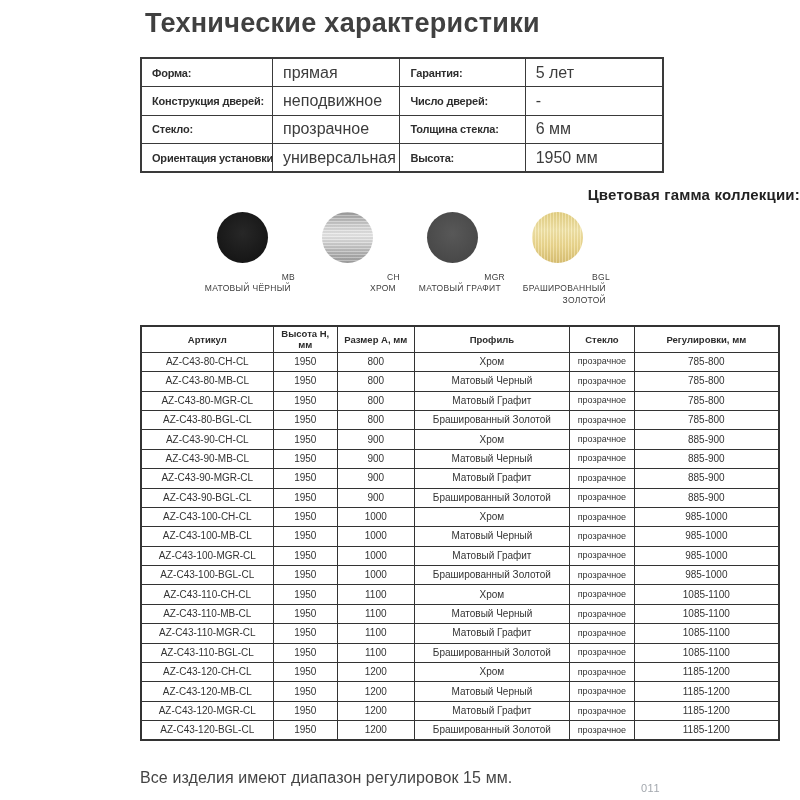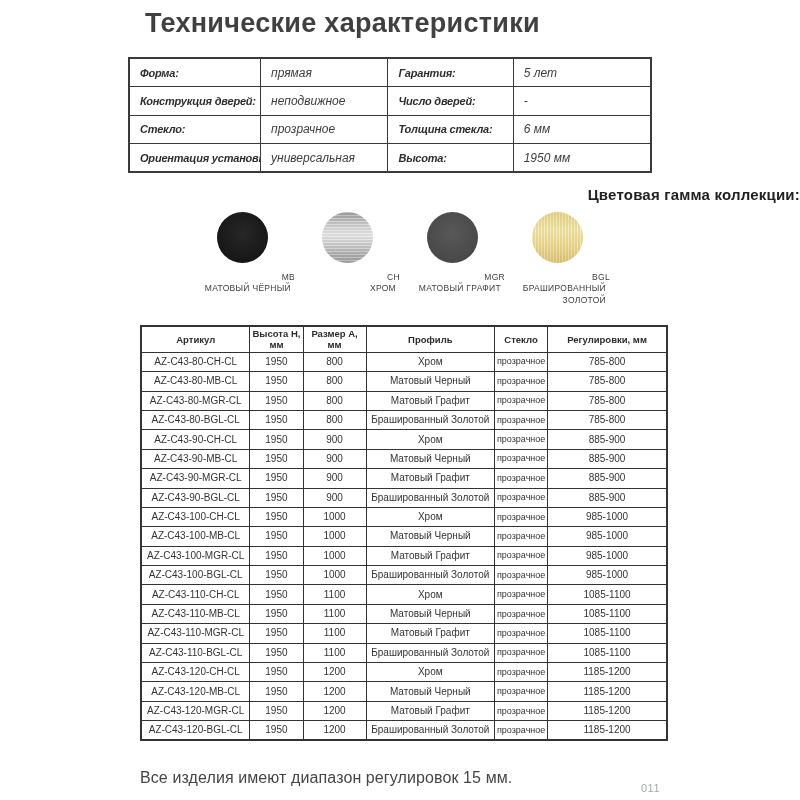--- a/index.html
+++ b/index.html
@@ -17,32 +17,31 @@
     left: 145px; top: 8px;
     font-size: 27px;
     font-weight: 700;
     letter-spacing: 0.3px;
     color: #404040;
   }
 
   
   table.spec-table {
     position: absolute;
-    left: 128px; top: 57px;
+    left: 140px; top: 57px;
     width: 524px;
     border-collapse: collapse;
     border: 2px solid #3a3a3a;
     table-layout: fixed;
-    font-style: italic;
   }
   table.spec-table td {
     border: 1px solid #3a3a3a;
     height: 28.5px;
     padding: 0 10px;
-    font-size: 12px;
+    font-size: 16px;
     color: #3c3c3c;
     vertical-align: middle;
     white-space: nowrap;
     overflow: hidden;
   }
   table.spec-table td.spec-label {
     font-weight: bold;
     font-size: 11px;
     color: #2e2e2e;
     letter-spacing: -0.2px;
@@ -105,21 +104,21 @@
     color: #3c3c3c;
     letter-spacing: 0.3px;
     line-height: 1.35;
     padding: 0 4px;
   }
 
   
   table.products-table {
     position: absolute;
     left: 140px; top: 325px;
-    width: 528px;
+    width: 640px;
     border-collapse: collapse;
     border: 2px solid #333;
     table-layout: fixed;
   }
   table.products-table th,
   table.products-table td {
     border: 1px solid #333;
     text-align: center;
     vertical-align: middle;
     color: #333;

